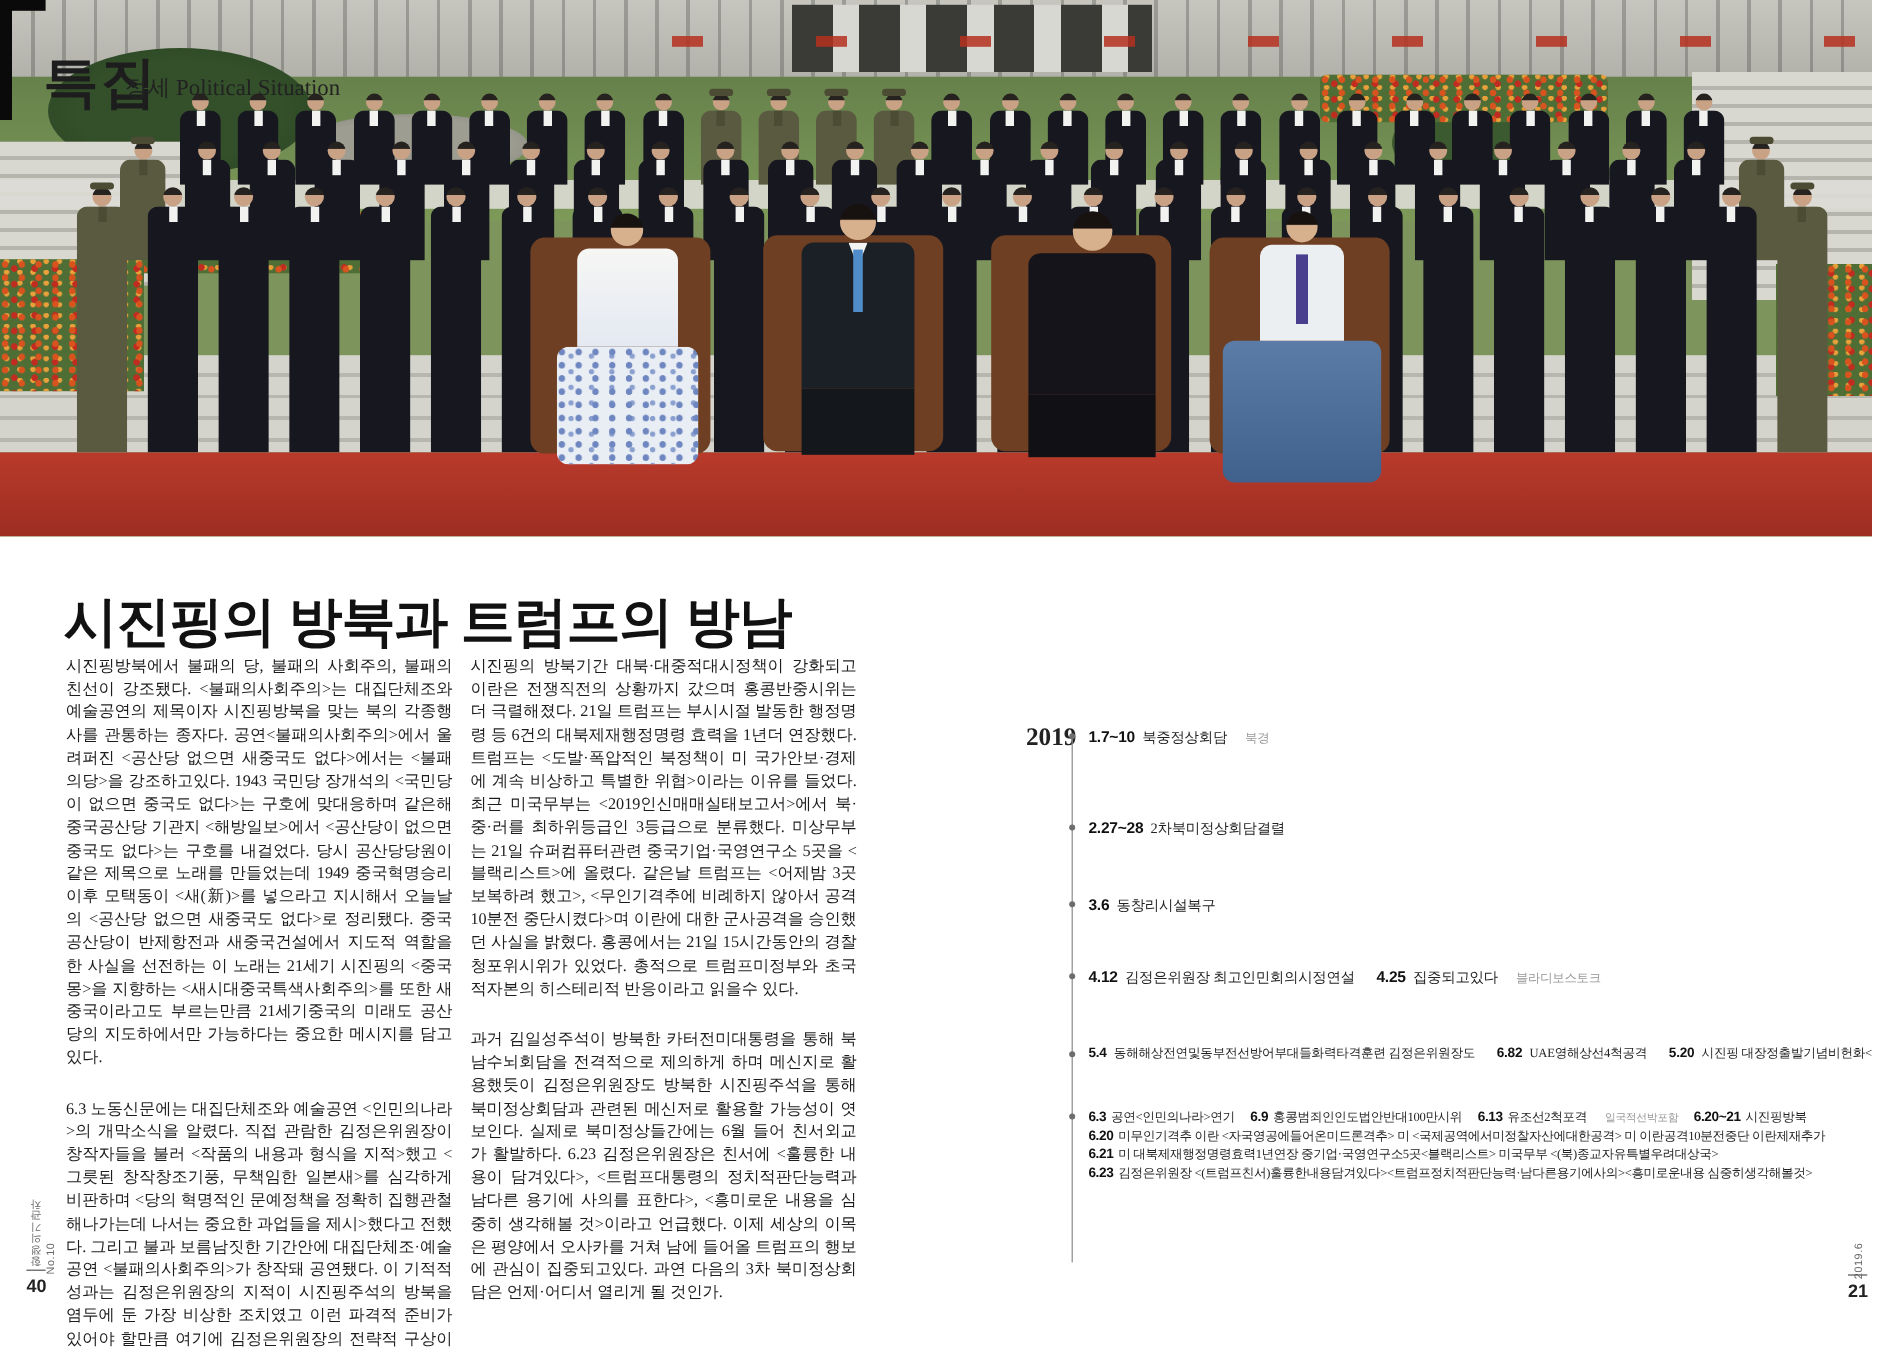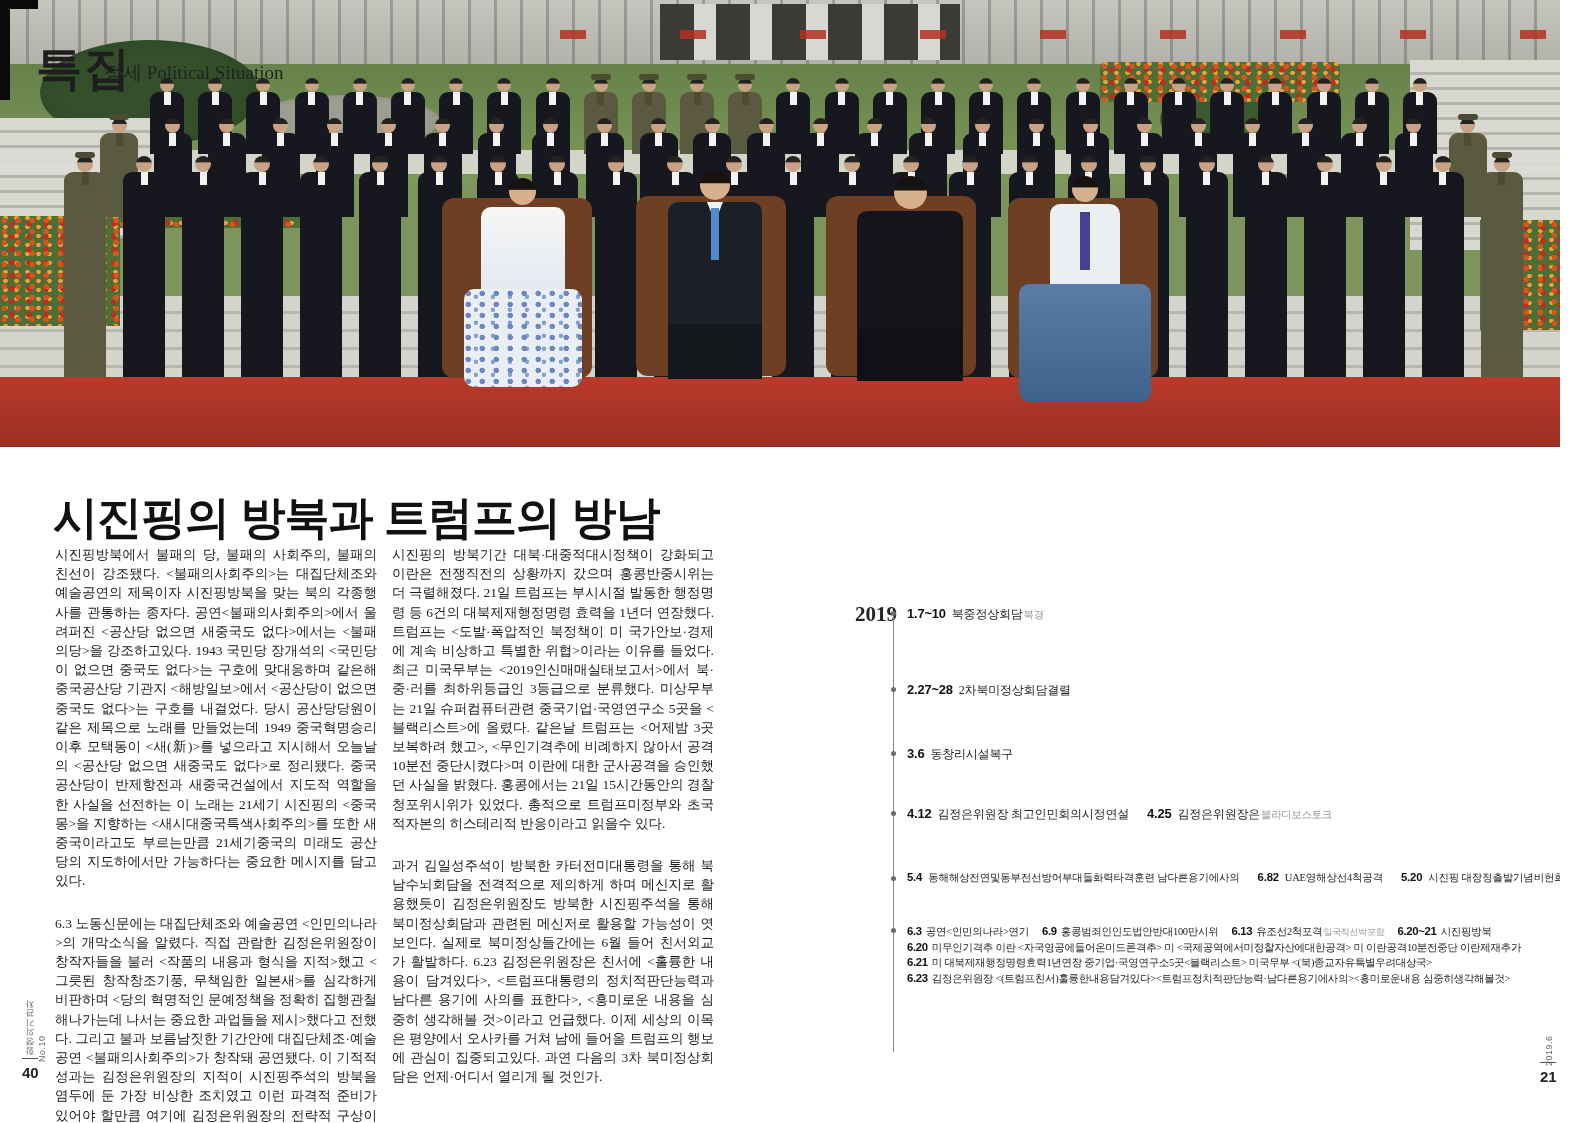--- a/index.html
+++ b/index.html
@@ -78,21 +78,21 @@
     font-family:"Liberation Sans",sans-serif;}
   #tl-year{position:absolute;left:0;top:0;width:32px;font-family:"Liberation Serif",serif;
     font-weight:700;font-size:21px;color:#222;}
   #tl-line{position:absolute;left:38px;top:10px;width:1px;height:440px;background:#8a8a8a;}
   .tl-dot{position:absolute;left:36px;width:5px;height:5px;border-radius:50%;background:#6d6d6d;}
   .tl-row{position:absolute;left:52px;white-space:nowrap;font-size:12px;letter-spacing:-0.2px;color:#222;}
   .tl-row.small{font-size:10.5px;}
   .seg{margin-right:18px;}
   .tl-date{font-weight:700;color:#111;margin-right:6px;font-size:1.08em;}
   .tl-text{font-family:"Liberation Serif",serif;}
-  .tl-note{color:#979797;font-size:.86em;margin-left:1px;font-family:"Liberation Serif",serif;}
+  .tl-note{color:#979797;font-size:.86em;margin-left:15px;font-family:"Liberation Serif",serif;}
   #tl-dense{position:absolute;left:52px;top:322px;width:660px;font-size:10.5px;letter-spacing:-0.3px;color:#222;}
   .tl-dense-line{white-space:nowrap;line-height:14.6px;}
   .tl-dense-line.indent{padding-left:34px;}
   #tl-dense .seg{margin-right:13px;}
   #tl-dense .tl-date{margin-right:4px;}
 
   
   .v-text{position:absolute;writing-mode:vertical-rl;transform:rotate(180deg);
     font-family:"Liberation Sans",sans-serif;font-size:9px;color:#666;letter-spacing:.5px;}
   #left-vtext{left:24px;top:978px;height:84px;}
@@ -503,22 +503,22 @@
     <p>과거 김일성주석이 방북한 카터전미대통령을 통해 북남수뇌회담을 전격적으로 제의하게 하며 메신지로 활용했듯이 김정은위원장도 방북한 시진핑주석을 통해 북미정상회담과 관련된 메신저로 활용할 가능성이 엿보인다. 실제로 북미정상들간에는 6월 들어 친서외교가 활발하다. 6.23 김정은위원장은 친서에 &lt;훌륭한 내용이 담겨있다&gt;, &lt;트럼프대통령의 정치적판단능력과 남다른 용기에 사의를 표한다&gt;, &lt;흥미로운 내용을 심중히 생각해볼 것&gt;이라고 언급했다. 이제 세상의 이목은 평양에서 오사카를 거쳐 남에 들어올 트럼프의 행보에 관심이 집중되고있다. 과연 다음의 3차 북미정상회담은 언제·어디서 열리게 될 것인가.</p>
   </div>
 
   <div id="timeline">
     <div id="tl-year">2019</div>
     <div id="tl-line"></div>
     <div id="tl-rows">
         <div class="tl-row" style="top: 4px;"><span class="seg"><b class="tl-date">1.7~10</b><span class="tl-text">북중정상회담</span><span class="tl-note">북경</span></span></div>
         <div class="tl-row" style="top: 80px;"><span class="seg"><b class="tl-date">2.27~28</b><span class="tl-text">2차북미정상회담결렬</span></span></div>
         <div class="tl-row" style="top: 144px;"><span class="seg"><b class="tl-date">3.6</b><span class="tl-text">동창리시설복구</span></span></div>
-        <div class="tl-row" style="top: 204px;"><span class="seg"><b class="tl-date">4.12</b><span class="tl-text">김정은위원장 최고인민회의시정연설</span></span><span class="seg"><b class="tl-date">4.25</b><span class="tl-text">김정은위원장은</span><span class="tl-note">블라디보스토크</span></span></div>
-        <div class="tl-row small" style="top: 269px;"><span class="seg"><b class="tl-date">5.4</b><span class="tl-text">동해해상전연및동부전선방어부대들화력타격훈련 남다른용기에사의</span></span><span class="seg"><b class="tl-date">6.82</b><span class="tl-text">UAE영해상선4척공격</span></span><span class="seg"><b class="tl-date">5.20</b><span class="tl-text">시진핑 대장정출발기념비헌화&lt;새로운대장정시작&gt;</span></span></div>
+        <div class="tl-row" style="top: 204px;"><span class="seg"><b class="tl-date">4.12</b><span class="tl-text">김정은위원장 최고인민회의시정연설</span></span><span class="seg"><b class="tl-date">4.25</b><span class="tl-text">집중되고있다</span><span class="tl-note">블라디보스토크</span></span></div>
+        <div class="tl-row small" style="top: 269px;"><span class="seg"><b class="tl-date">5.4</b><span class="tl-text">동해해상전연및동부전선방어부대들화력타격훈련 김정은위원장도</span></span><span class="seg"><b class="tl-date">6.82</b><span class="tl-text">UAE영해상선4척공격</span></span><span class="seg"><b class="tl-date">5.20</b><span class="tl-text">시진핑 대장정출발기념비헌화&lt;새로운대장정시작&gt;</span></span></div>
       </div>
     <div id="tl-dense">
         <div class="tl-dense-line"><span class="seg"><b class="tl-date">6.3</b><span class="tl-text">공연&lt;인민의나라&gt;연기</span></span><span class="seg"><b class="tl-date">6.9</b><span class="tl-text">홍콩범죄인인도법안반대100만시위</span></span><span class="seg"><b class="tl-date">6.13</b><span class="tl-text">유조선2척포격</span><span class="tl-note">일국적선박포함</span></span><span class="seg"><b class="tl-date">6.20~21</b><span class="tl-text">시진핑방북</span></span></div>
         <div class="tl-dense-line"><span class="seg"><b class="tl-date">6.20</b><span class="tl-text">미무인기격추 이란 &lt;자국영공에들어온미드론격추&gt; 미 &lt;국제공역에서미정찰자산에대한공격&gt; 미 이란공격10분전중단 이란제재추가</span></span></div>
         <div class="tl-dense-line"><span class="seg"><b class="tl-date">6.21</b><span class="tl-text">미 대북제재행정명령효력1년연장 중기업·국영연구소5곳&lt;블랙리스트&gt; 미국무부 &lt;(북)종교자유특별우려대상국&gt;</span></span></div>
         <div class="tl-dense-line"><span class="seg"><b class="tl-date">6.23</b><span class="tl-text">김정은위원장 &lt;(트럼프친서)훌륭한내용담겨있다&gt;&lt;트럼프정치적판단능력·남다른용기에사의&gt;&lt;흥미로운내용 심중히생각해볼것&gt;</span></span></div>
       </div>
   <div class="tl-dot" style="top: 9px;"></div>
       <div class="tl-dot" style="top: 85px;"></div>
       <div class="tl-dot" style="top: 149px;"></div>

